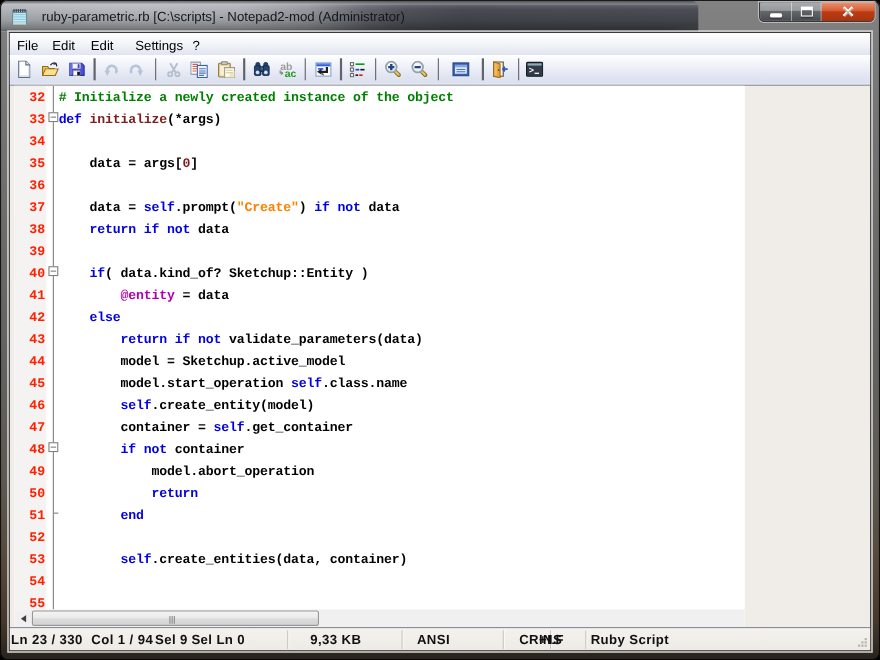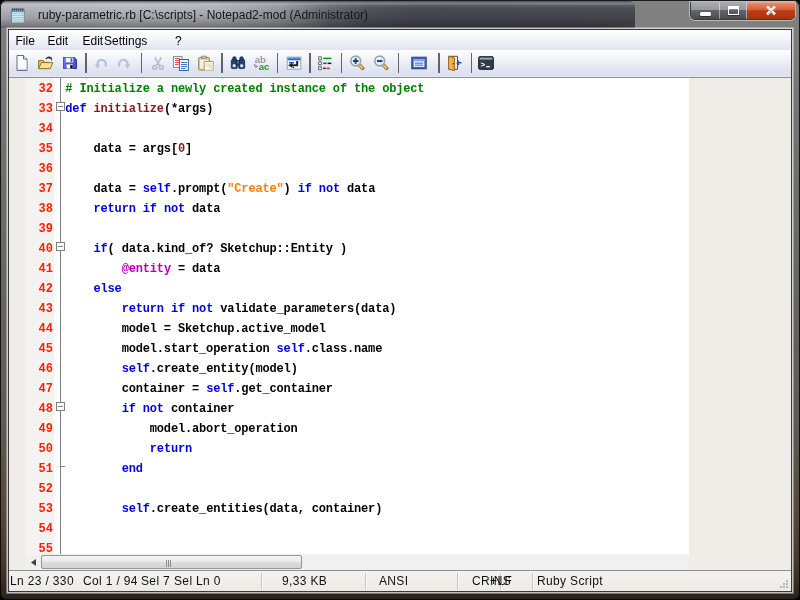--- a/index.html
+++ b/index.html
@@ -28,21 +28,21 @@
   background:linear-gradient(180deg,#fefefe 0%,#f4f5f9 40%,#e2e5f0 85%,#dadeec 100%);
   border-bottom:1px solid #8e8e96;font:12px "Liberation Sans",sans-serif;color:#000;}
 .mi{position:absolute;top:3.5px;}
 
 #toolbar{position:absolute;left:0;top:20px;width:782px;height:28px;
   background:linear-gradient(180deg,#ffffff 0%,#f2f4fa 30%,#e0e4f1 75%,#dce1ef 92%,#e6e9f3 100%);
   border-bottom:1px solid #8f9098;}
 .tbtn{position:absolute;top:5px;width:16px;height:16px;}
 .tsep{position:absolute;top:3px;width:1.5px;height:20px;background:#63636b;}
 
-#editor{position:absolute;left:16px;top:48px;width:664px;height:492px;background:#fff;overflow:hidden;}
+#editor{position:absolute;left:4px;top:48px;width:664px;height:492px;background:#fff;overflow:hidden;}
 #nummargin{position:absolute;left:0;top:0;width:29px;height:476px;background:#f4f3f1;}
 #foldrail{position:absolute;left:35px;top:0;width:1px;height:476px;background:#808080;}
 .lnums{position:absolute;left:0;top:1px;width:28px;font:bold 12px/20px "Liberation Mono",monospace;color:#ff2000;text-align:right;white-space:pre;}
 #codearea{position:absolute;left:40.3px;top:1px;font:bold 12px "Liberation Mono",monospace;line-height:20px;letter-spacing:-0.16px;color:#000;white-space:pre;}
 .foldbox{position:absolute;left:31px;width:9px;height:9px;background:#fff;border:1px solid #808080;}
 .foldbox:after{content:"";position:absolute;left:1px;top:3px;width:5px;height:1px;background:#808080;}
 #foldtick{position:absolute;left:36px;width:4px;height:1px;background:#808080;}
 #longline{position:absolute;left:699px;top:0;width:1px;height:476px;background:#ffc000;}
 .k{color:#0000e0;}
 .c{color:#008000;text-align:center;}
@@ -54,21 +54,21 @@
 #hscroll{position:absolute;left:0;top:476px;width:766px;height:16px;background:#f0f0f0;}
 #corner{position:absolute;left:766px;top:476px;width:16px;height:16px;background:#f0f0f0;}
 .sbtn{position:absolute;display:flex;align-items:center;justify-content:center;}
 .vthumb{position:absolute;left:1px;top:60px;width:14px;height:27px;border:1px solid #979797;border-radius:2px;
   background:linear-gradient(90deg,#f4f4f4 0%,#eaeaea 45%,#dcdcdc 55%,#d3d3d3 100%);}
 .hthumb{position:absolute;left:16px;top:1px;width:261px;height:14px;border:1px solid #979797;border-radius:2px;
   background:linear-gradient(180deg,#f4f4f4 0%,#eaeaea 45%,#dcdcdc 55%,#d3d3d3 100%);}
 
 #statusbar{position:absolute;left:0;top:540px;width:782px;height:21px;background:linear-gradient(180deg,#f4f2ee 0%,#eeebe6 100%);border-top:1px solid #888d96;
   font:12px "Liberation Sans",sans-serif;color:#111;}
-.sf{position:absolute;top:3px;white-space:pre;letter-spacing:0.35px;}
+.sf{position:absolute;top:3px;white-space:pre;letter-spacing:0.35px;font-weight:bold;}
 .ssep{position:absolute;top:2px;width:1px;height:17px;background:#c9c6c1;box-shadow:1px 0 0 #fbfaf8;}
 #grip{position:absolute;right:2px;bottom:2px;width:10px;height:10px;}
 </style>
 </head>
 <body>
 <div id="win">
   <div id="titlebar">
     <svg id="winicon" width="17" height="18" viewBox="0 0 17 18">
       <path d="M2 3 h12.6 v13.2 h-12.6 z" fill="#b5babf" stroke="none"></path>
       <rect x="1.6" y="2.6" width="12.6" height="13.4" fill="#cdeaf5" stroke="#5a7a88" stroke-width="0.8"></rect>
@@ -103,21 +103,21 @@
             <path d="M3 2.5 L11 10.5 M11 2.5 L3 10.5" stroke="rgba(60,20,8,0.35)" stroke-width="1"></path>
           </svg>
         </div>
     </div>
   </div>
   <div id="client">
     <div id="menubar">
       <span class="mi" style="left:6.5px">File</span>
       <span class="mi" style="left:38.5px">Edit</span>
       <span class="mi" style="left:73.5px">Edit</span>
-      <span class="mi" style="left:95px">Settings</span>
+      <span class="mi" style="left:114px">Settings</span>
       <span class="mi" style="left:166px">?</span>
     </div>
     <div id="toolbar">
       <svg class="tbtn" style="left:4.5px" viewBox="0 0 16 16" width="16" height="16">
           <path d="M3 0.5h6.5l3.5 3.5v11.5h-10z" fill="#fdfdfd" stroke="#5e6e88"></path>
           <path d="M9.5 0.5v3.5h3.5" fill="#e6ecf3" stroke="#5e6e88"></path>
           <path d="M3.6 14.2 L12.4 14.2 L12.4 5" fill="none" stroke="#c9d2de"></path>
         </svg>
       <svg class="tbtn" style="left:29px" viewBox="0 0 16 16" width="16" height="16">
           <path d="M7.8 4.2 q2.6 -3.4 5.4 -1.4 M13.2 2.8 l0.4 2.6 M13.2 2.8 l-2.6 0.6" stroke="#2a2a2a" fill="none" stroke-width="1.1"></path>
@@ -338,21 +338,21 @@
           <svg width="5" height="7" viewBox="0 0 5 7">
               <path d="M0 0 L5 3.5 L0 7 Z" fill="#404040"></path>
             </svg>
         </div>
       </div>
       <div id="corner"></div>
     </div>
     <div id="statusbar">
       <span class="sf" style="left:1px">Ln 23 / 330</span>
       <span class="sf" style="left:74px">Col 1 / 94</span>
-      <span class="sf" style="left:132px">Sel 7</span>
+      <span class="sf" style="left:132px">Sel 9</span>
       <span class="sf" style="left:165px">Sel Ln 0</span>
       <div class="ssep" style="left:252px"></div>
       <span class="sf" style="left:273px">9,33 KB</span>
       <div class="ssep" style="left:356px"></div>
       <span class="sf" style="left:370px">ANSI</span>
       <div class="ssep" style="left:448px"></div>
       <span class="sf" style="left:463px">CR+LF</span>
       <div class="ssep" style="left:491px"></div>
       <span class="sf" style="left:481px">INS</span>
       <div class="ssep" style="left:523px"></div>

